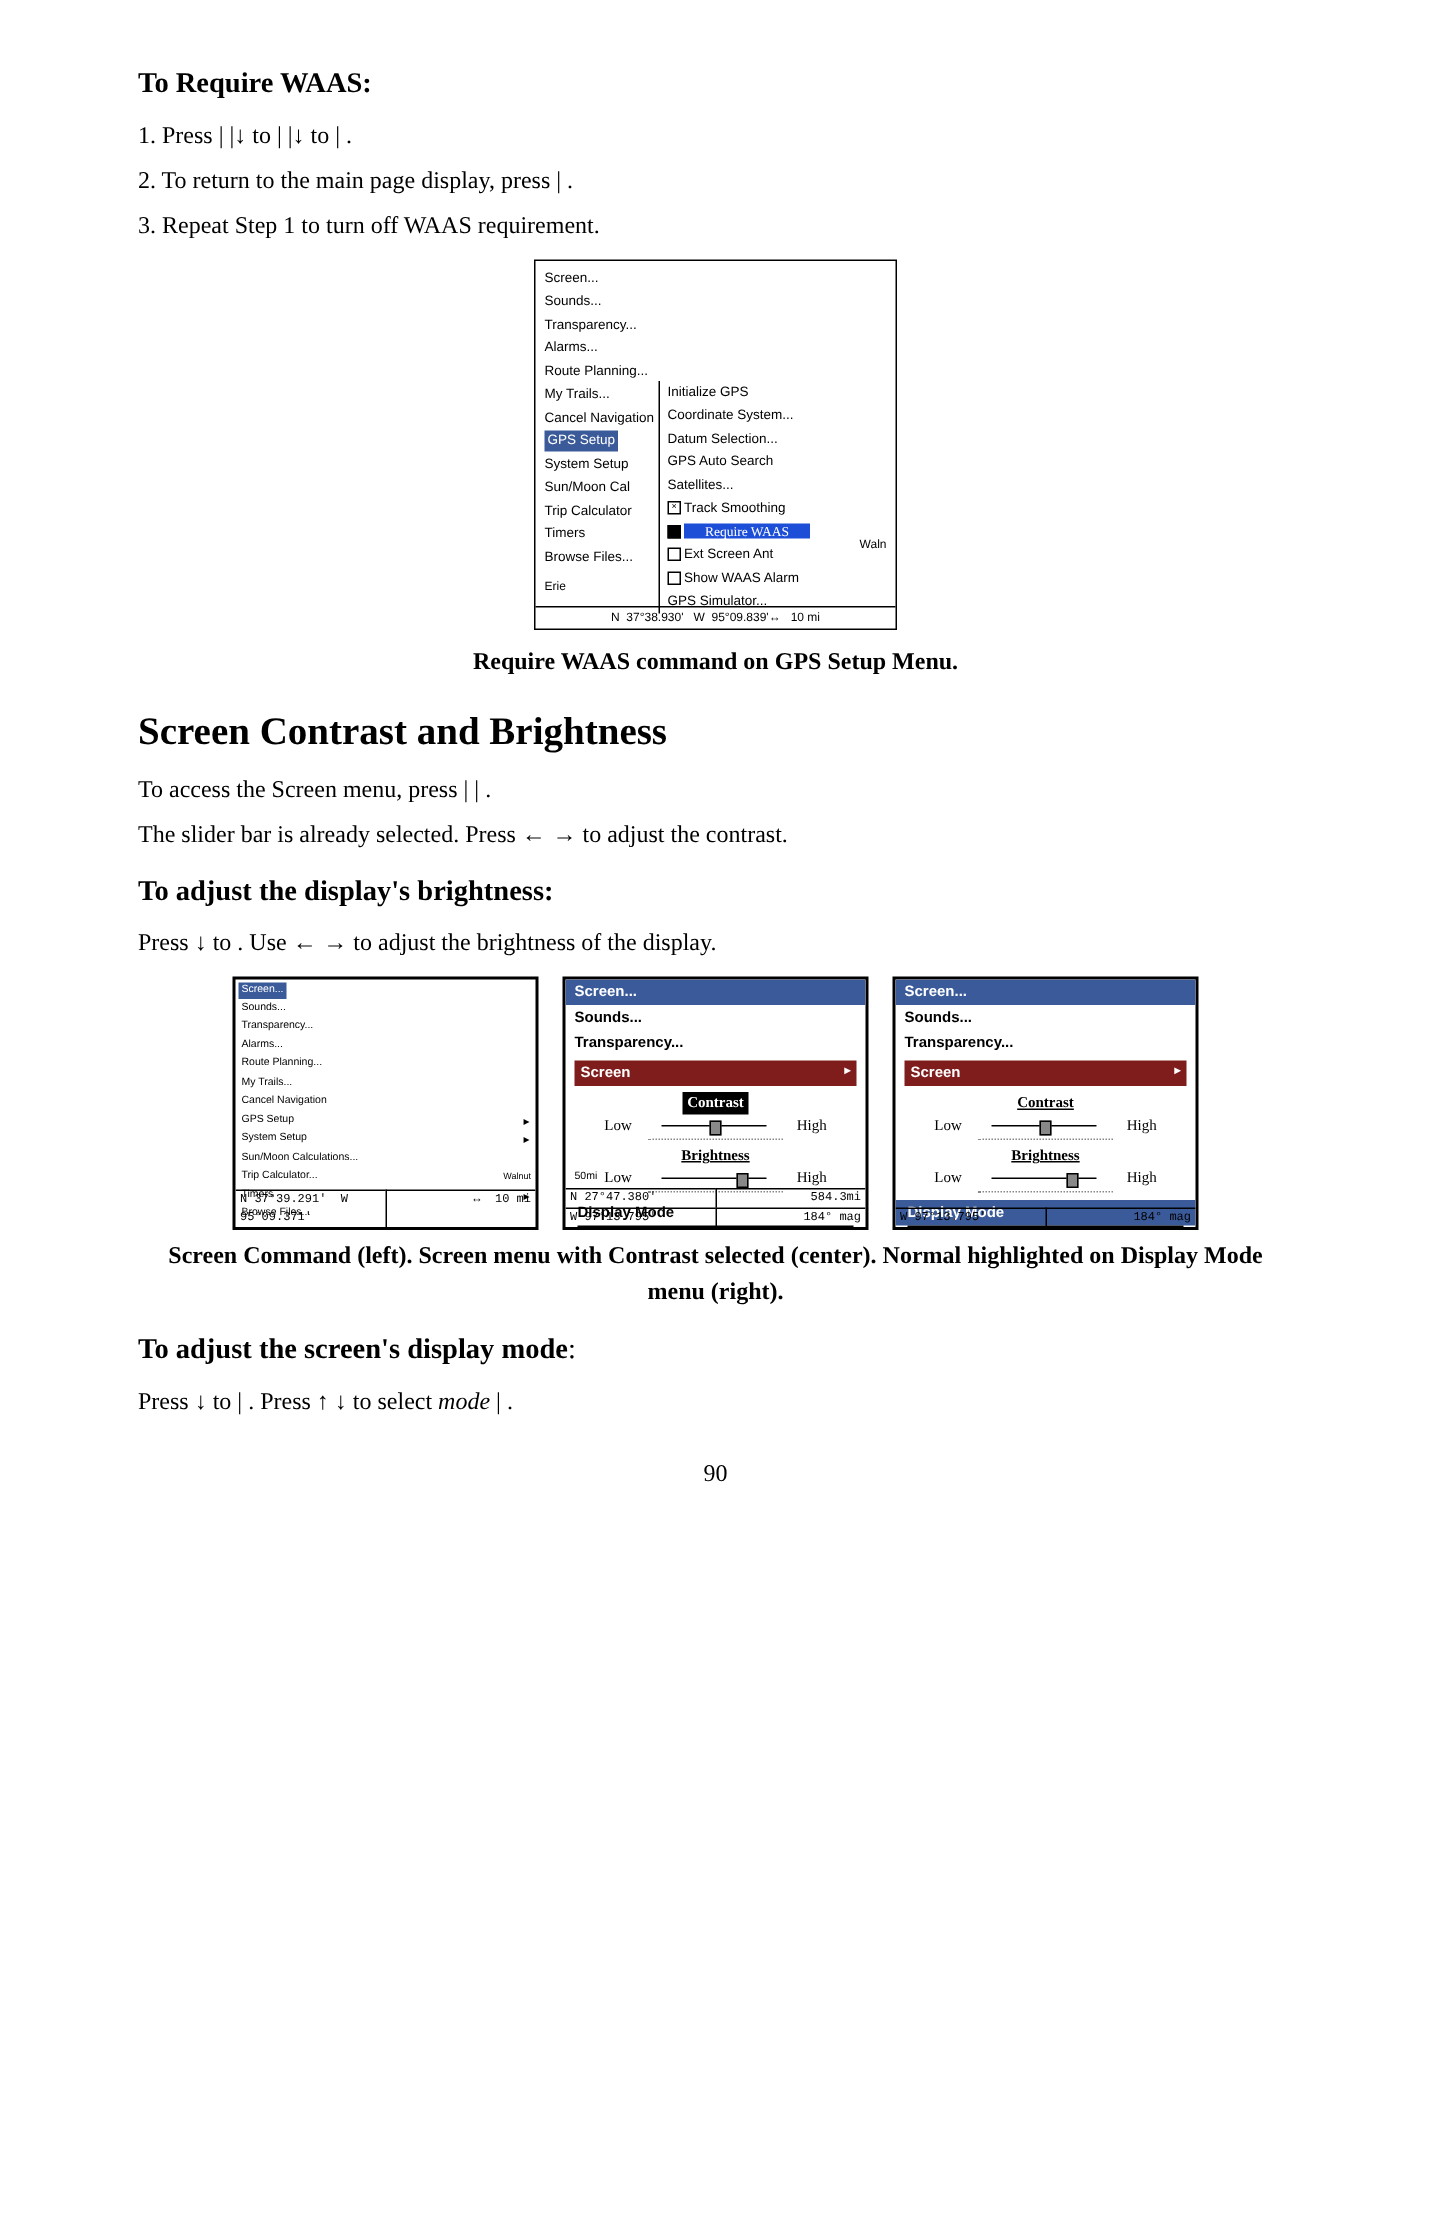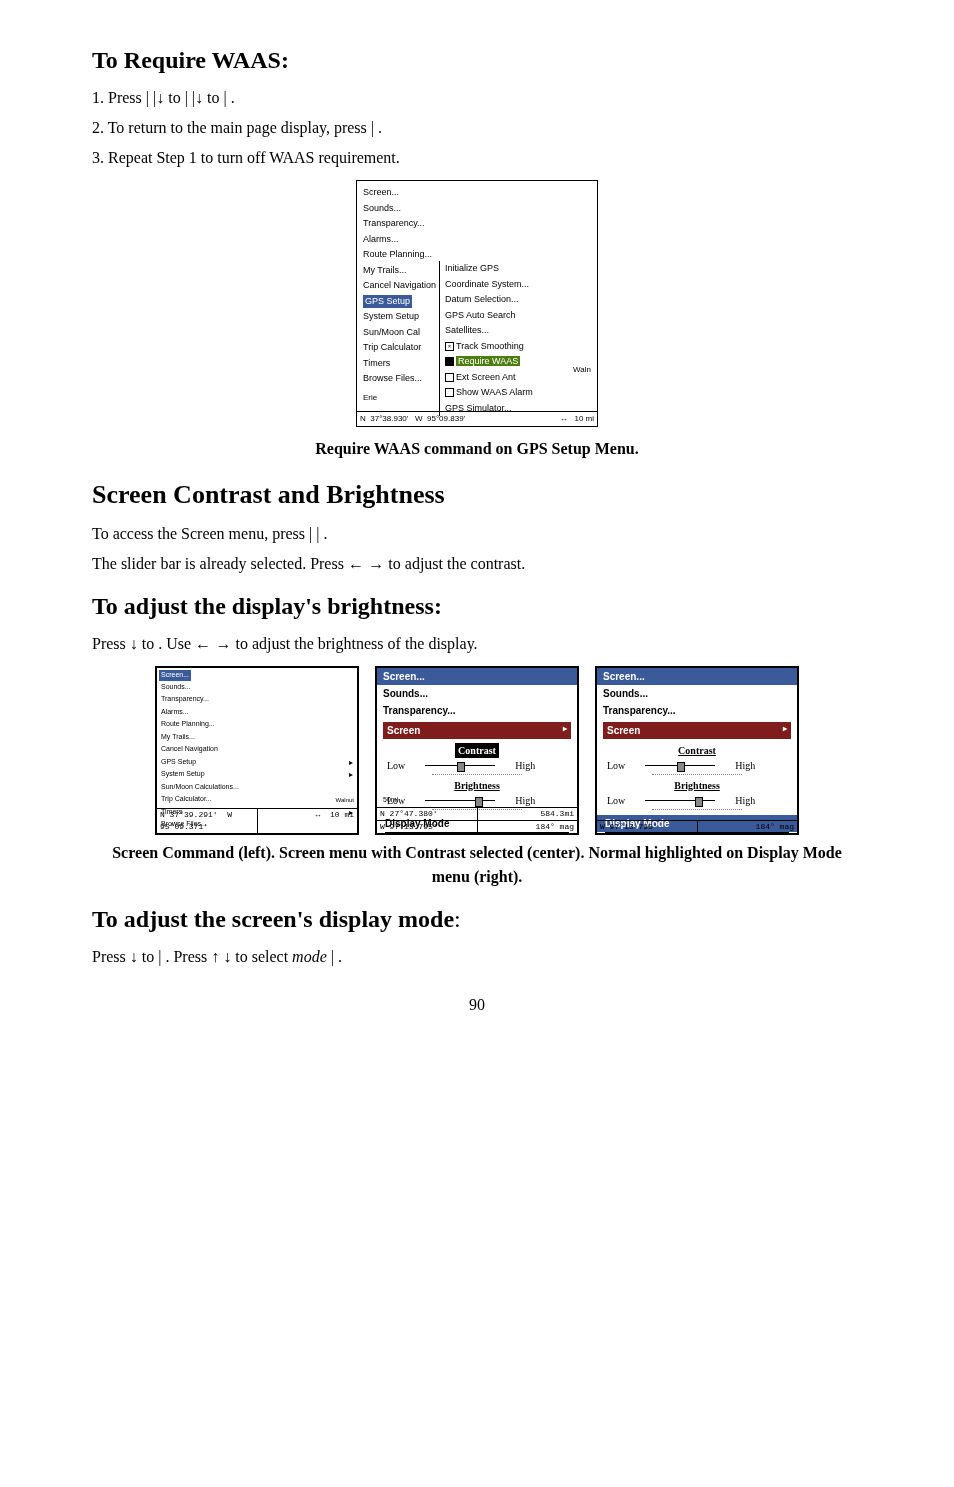--- a/index.html
+++ b/index.html
@@ -6,21 +6,21 @@
       font-family: Georgia, serif;
       max-width: 770px;
       margin: 30px auto;
       padding: 0 40px;
       background: white;
       color: black;
       font-size: 16px;
       line-height: 1.5;
     }
     h2 {
-      font-size: 24px;
+      font-size: 19px;
       font-weight: bold;
       margin: 12px 0 8px 0;
     }
     h1 {
       font-size: 26px;
       font-weight: bold;
       margin: 14px 0 8px 0;
     }
     p {
       margin: 6px 0;
@@ -62,23 +62,24 @@
     .submenu {
       position: absolute;
       left: 82px;
       top: 80px;
       background: white;
       border-left: 1px solid #000;
       padding: 0 4px;
     }
     .submenu .menu-item { padding: 1px 1px; }
     .submenu-highlight {
-      background: #4d7c0f;
+      background: #1d4ed8;
       color: white;
-      padding: 0 2px;
+      padding: 0 14px;
+      font-family: Liberation Serif, serif;
     }
     .checkbox {
       display: inline-block;
       width: 7px;
       height: 7px;
       border: 1px solid #000;
       margin-right: 2px;
       vertical-align: middle;
       font-size: 6px;
       line-height: 7px;
@@ -86,21 +87,21 @@
     }
     .status-bottom {
       position: absolute;
       bottom: 0;
       left: 0;
       right: 0;
       border-top: 1px solid #000;
       padding: 1px 3px;
       font-size: 8px;
       display: flex;
-      justify-content: space-between;
+      justify-content: center;
     }
     .label-right {
       position: absolute;
       right: 6px;
       bottom: 50px;
       font-size: 8px;
     }
     .label-left {
       position: absolute;
       left: 6px;
@@ -148,20 +149,21 @@
       text-align: center;
       font-family: Liberation Serif, serif;
     }
     .slider-label {
       font-weight: bold;
       text-decoration: underline;
     }
     .slider-bar {
       display: flex;
       align-items: center;
+      justify-content: center;
       gap: 20px;
     }
     .slider-track {
       display: inline-block;
       width: 70px;
       height: 0;
       border-top: 1px solid #000;
       position: relative;
     }
     .slider-thumb {

